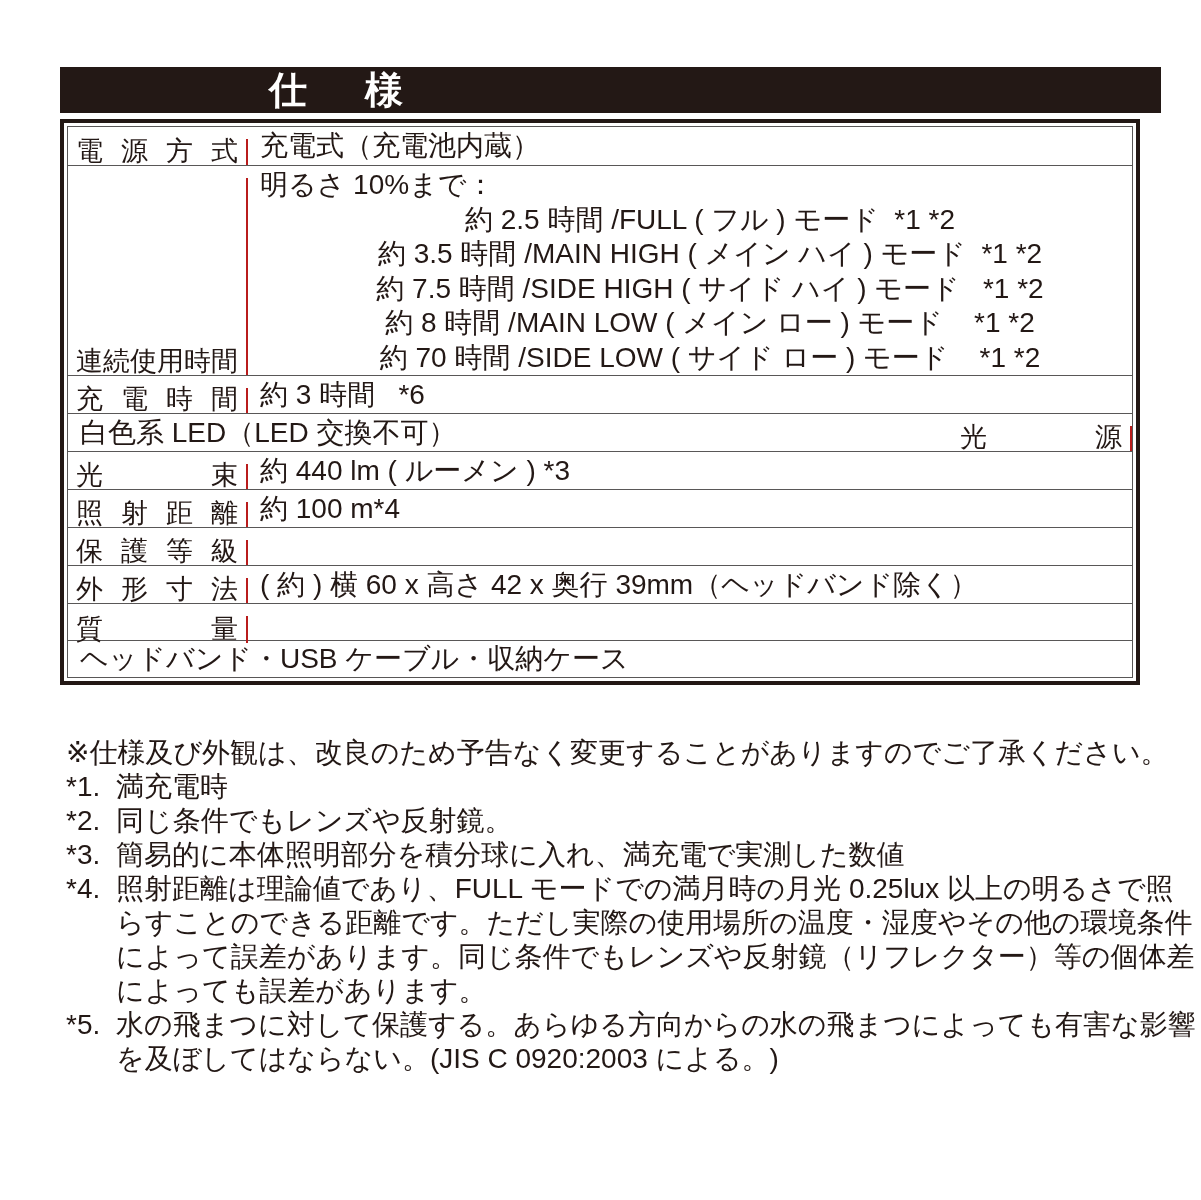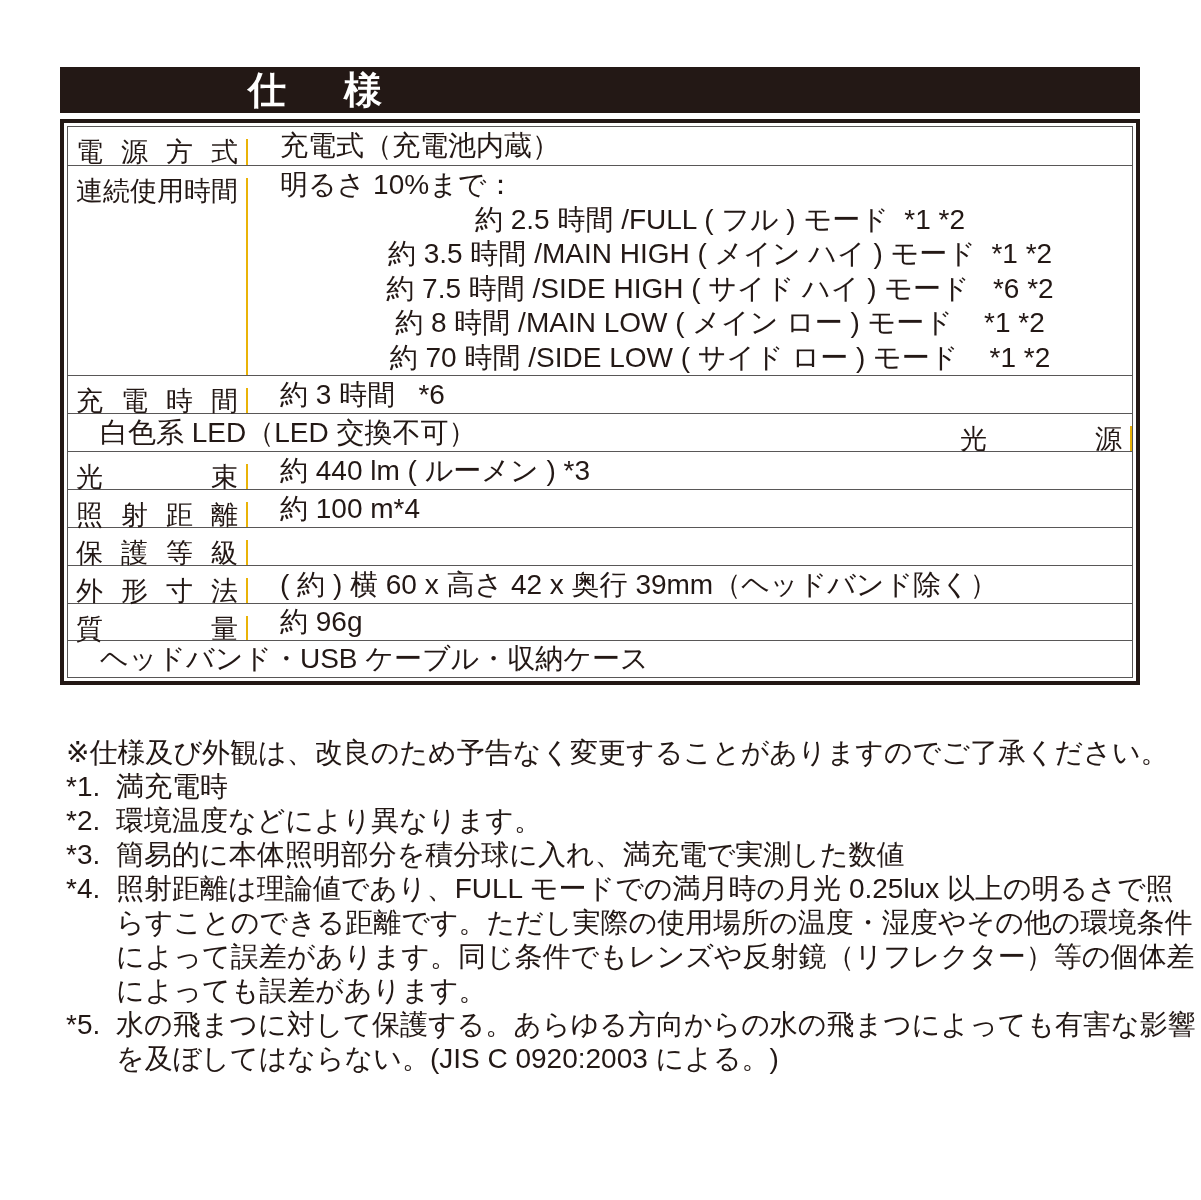--- a/index.html
+++ b/index.html
@@ -21,20 +21,21 @@
   }
 
   
   .header-bar {
     position: absolute;
     left: 60px;
     top: 67px;
     width: 1080px;
     height: 46px;
     background: #231815;
+    padding-left: 21px;
   }
   .header-title {
     color: #ffffff;
     font-size: 38px;
     font-weight: bold;
     line-height: 46px;
     padding-left: 188px;
     letter-spacing: 10px;
     white-space: pre;
   }
@@ -54,49 +55,49 @@
     border: 1px solid #595757;
   }
   .row {
     display: flex;
     align-items: stretch;
     height: 37px;
   }
   .row + .row { border-top: 1px solid #595757; }
   .row.r1 { height: 38px; }
   .row.tall { height: 209px; }
-  .row.small { height: 36px; }
+  .row.small { height: 36px; flex-direction: column; }
 
   .cell.label {
     flex: none;
     box-sizing: border-box;
     width: 180px;
-    border-right: 2px solid #eab308;
+    border-right: 2px solid #b91c1c;
     padding: 0 8px;
     display: flex;
     flex-direction: column;
-    justify-content: flex-start;
+    justify-content: flex-end;
     margin-top: 12px;
   }
   .jtext {
     width: 100%;
     font-size: 27px;
     text-align: justify;
     text-align-last: justify;
     line-height: 1;
   }
   .cell.value {
     flex: 1;
     display: flex;
     align-items: center;
     padding-left: 12px;
     font-size: 28px;
     overflow: hidden;
   }
-  .cell.value .vline { white-space: pre; margin-left: 20px; }
+  .cell.value .vline { white-space: pre; }
   .cell.value.multi {
     display: block;
     padding-top: 2px;
   }
   .cell.value.multi .vline {
     display: block;
     line-height: 34.5px;
     white-space: pre;
   }
   .cell.value.multi .vline.indent { padding-left: 28px; text-align: center; }
@@ -145,21 +146,21 @@
 
 
       <div class="row tall">
         <div class="cell label">
             <div class="jtext">連続使用時間</div>
           </div>
         <div class="cell value multi">
           <div class="vline">明るさ 10%まで：</div>
           <div class="vline indent">約 2.5 時間 /FULL ( フル ) モード  *1 *2</div>
           <div class="vline indent">約 3.5 時間 /MAIN HIGH ( メイン ハイ ) モード  *1 *2</div>
-          <div class="vline indent">約 7.5 時間 /SIDE HIGH ( サイド ハイ ) モード   *6 *2</div>
+          <div class="vline indent">約 7.5 時間 /SIDE HIGH ( サイド ハイ ) モード   *1 *2</div>
           <div class="vline indent">約 8 時間 /MAIN LOW ( メイン ロー ) モード    *1 *2</div>
           <div class="vline indent">約 70 時間 /SIDE LOW ( サイド ロー ) モード    *1 *2</div>
         </div>
       </div>
 
       <div class="row">
         <div class="cell label">
             <div class="jtext">充電時間</div>
           </div>
         <div class="cell value">
@@ -228,21 +229,21 @@
   </div>
 
   <div class="footnotes">
     <div class="fn fn-general">※仕様及び外観は、改良のため予告なく変更することがありますのでご了承ください。</div>
     <div class="fn">
       <span class="fn-marker">*1.</span>
       <span>満充電時</span>
     </div>
     <div class="fn">
       <span class="fn-marker">*2.</span>
-      <span>環境温度などにより異なります。</span>
+      <span>同じ条件でもレンズや反射鏡。</span>
     </div>
     <div class="fn">
       <span class="fn-marker">*3.</span>
       <span>簡易的に本体照明部分を積分球に入れ、満充電で実測した数値</span>
     </div>
     <div class="fn">
       <span class="fn-marker">*4.</span>
       <span>照射距離は理論値であり、FULL モードでの満月時の月光 0.25lux 以上の明るさで照らすことのできる距離です。ただし実際の使用場所の温度・湿度やその他の環境条件によって誤差があります。同じ条件でもレンズや反射鏡（リフレクター）等の個体差によっても誤差があります。</span>
     </div>
     <div class="fn">

